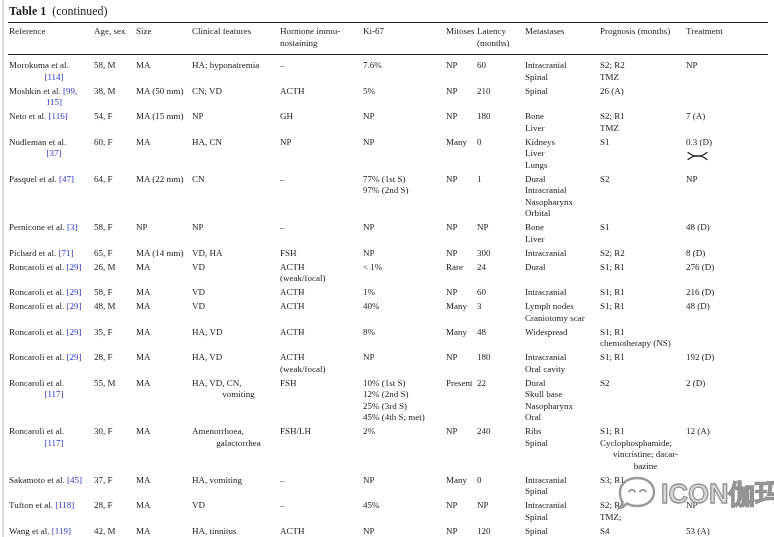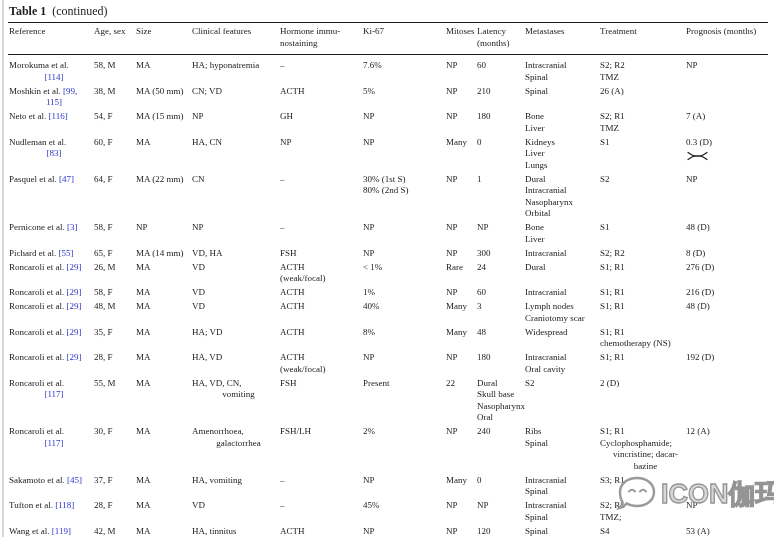--- a/index.html
+++ b/index.html
@@ -64,24 +64,24 @@
           <div class="ln"><span>Mitoses</span></div>
         </div>
         <div class="hcell">
           <div class="ln"><span>Latency</span></div>
           <div class="ln"><span>(months)</span></div>
         </div>
         <div class="hcell">
           <div class="ln"><span>Metastases</span></div>
         </div>
         <div class="hcell">
+          <div class="ln"><span>Prognosis (months)</span></div>
+        </div>
+        <div class="hcell">
           <div class="ln"><span>Treatment</span></div>
-        </div>
-        <div class="hcell">
-          <div class="ln"><span>Prognosis (months)</span></div>
         </div>
       </div>
     <div class="tbody" id="tbody">
         <div class="grid row">
           <div class="cell">
             <div class="ln"><span>Morokuma et al.</span></div>
             <div class="ln ind"><span class="cite">[114]</span></div>
           </div>
           <div class="cell">
             <div class="ln"><span>58, M</span></div>
@@ -182,21 +182,21 @@
             <div class="ln"><span>S2; R1</span></div>
             <div class="ln"><span>TMZ</span></div>
           </div>
           <div class="cell">
             <div class="ln"><span>7 (A)</span></div>
           </div>
         </div>
         <div class="grid row">
           <div class="cell">
             <div class="ln"><span>Nudleman et al.</span></div>
-            <div class="ln ind"><span class="cite">[83]</span></div>
+            <div class="ln ind"><span class="cite">[37]</span></div>
           </div>
           <div class="cell">
             <div class="ln"><span>60, F</span></div>
           </div>
           <div class="cell">
             <div class="ln"><span>MA</span></div>
           </div>
           <div class="cell">
             <div class="ln"><span>HA, CN</span></div>
           </div>
@@ -243,22 +243,22 @@
           <div class="cell">
             <div class="ln"><span>MA (22 mm)</span></div>
           </div>
           <div class="cell">
             <div class="ln"><span>CN</span></div>
           </div>
           <div class="cell">
             <div class="ln"><span>–</span></div>
           </div>
           <div class="cell">
-            <div class="ln"><span>30% (1st S)</span></div>
-            <div class="ln"><span>80% (2nd S)</span></div>
+            <div class="ln"><span>77% (1st S)</span></div>
+            <div class="ln"><span>97% (2nd S)</span></div>
           </div>
           <div class="cell">
             <div class="ln"><span>NP</span></div>
           </div>
           <div class="cell">
             <div class="ln"><span>1</span></div>
           </div>
           <div class="cell">
             <div class="ln"><span>Dural</span></div>
             <div class="ln"><span>Intracranial</span></div>
@@ -303,21 +303,21 @@
           </div>
           <div class="cell">
             <div class="ln"><span>S1</span></div>
           </div>
           <div class="cell">
             <div class="ln"><span>48 (D)</span></div>
           </div>
         </div>
         <div class="grid row">
           <div class="cell">
-            <div class="ln"><span>Pichard et al. </span><span class="cite">[55]</span></div>
+            <div class="ln"><span>Pichard et al. </span><span class="cite">[71]</span></div>
           </div>
           <div class="cell">
             <div class="ln"><span>65, F</span></div>
           </div>
           <div class="cell">
             <div class="ln"><span>MA (14 mm)</span></div>
           </div>
           <div class="cell">
             <div class="ln"><span>VD, HA</span></div>
           </div>
@@ -530,20 +530,26 @@
           </div>
           <div class="cell">
             <div class="ln"><span>MA</span></div>
           </div>
           <div class="cell">
             <div class="ln"><span>HA, VD, CN,</span></div>
             <div class="ln ind"><span>vomiting</span></div>
           </div>
           <div class="cell">
             <div class="ln"><span>FSH</span></div>
+          </div>
+          <div class="cell">
+            <div class="ln"><span>10% (1st S)</span></div>
+            <div class="ln"><span>12% (2nd S)</span></div>
+            <div class="ln"><span>25% (3rd S)</span></div>
+            <div class="ln"><span>45% (4th S; met)</span></div>
           </div>
           <div class="cell">
             <div class="ln"><span>Present</span></div>
           </div>
           <div class="cell">
             <div class="ln"><span>22</span></div>
           </div>
           <div class="cell">
             <div class="ln"><span>Dural</span></div>
             <div class="ln"><span>Skull base</span></div>

